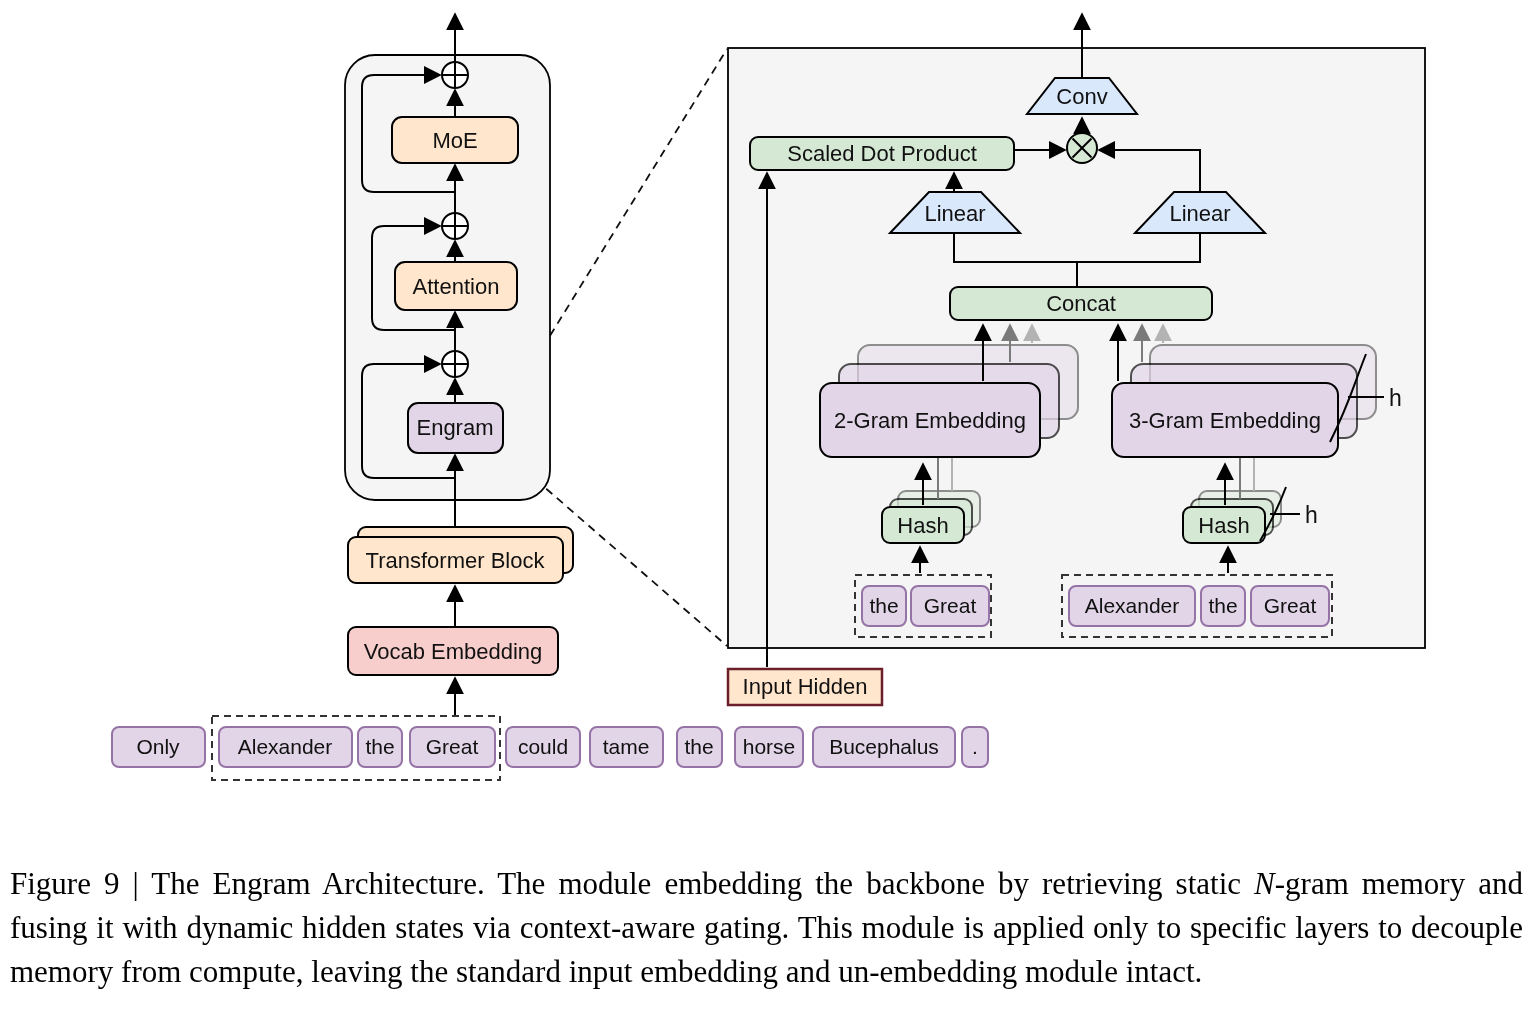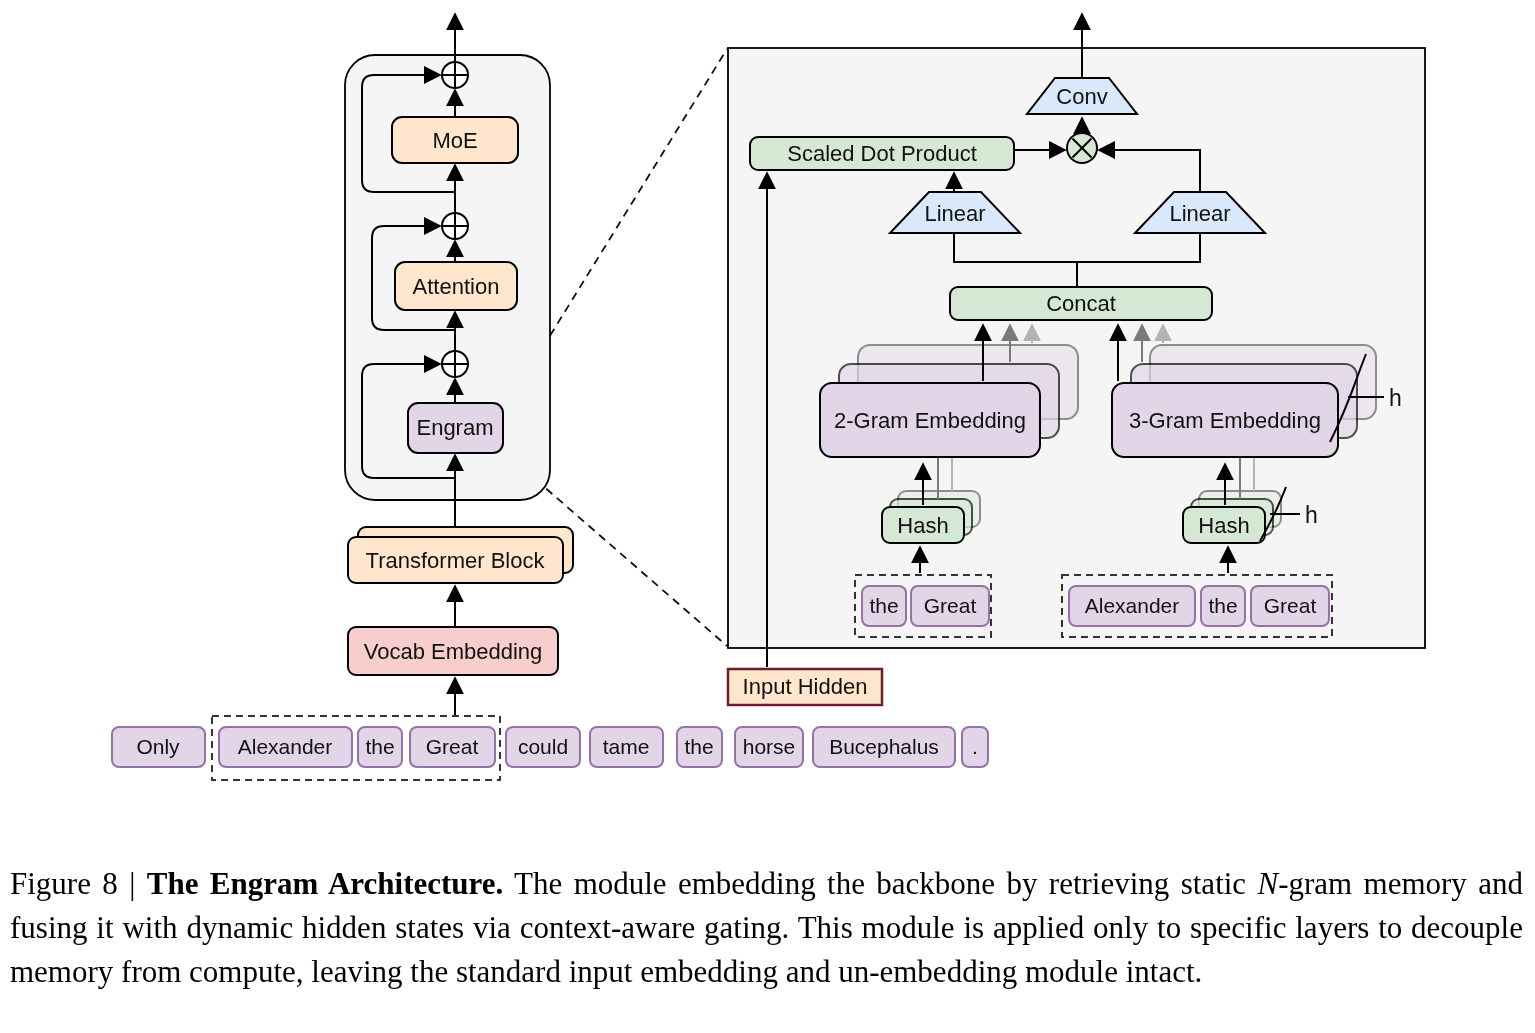--- a/index.html
+++ b/index.html
@@ -19,21 +19,21 @@
   .ghost2{opacity:.42;}
   .line{stroke:#000;stroke-width:2;fill:none;}
   .gline{stroke:#7a7a7a;stroke-width:2;fill:none;}
   .glline{stroke:#b3b3b3;stroke-width:2;fill:none;}
   .dash{stroke:#333;stroke-width:2;stroke-dasharray:7 5;fill:none;}
   .zoomdash{stroke:#111;stroke-width:1.8;stroke-dasharray:8 6;fill:none;}
   .inputhidden{fill:var(--orange-fill);stroke:var(--input-hidden-border);stroke-width:2.5;}
   .plus{fill:#fff;stroke:#000;stroke-width:2;}
   .caption{font-family:"Liberation Serif",serif;font-size:31px;line-height:44px;color:#000;
            text-align:justify;width:1513px;margin:58px 0 0 10px;}
-  .caption strong{font-weight:bold;}
+  .caption strong{font-weight:normal;}
   .caption em{font-style:italic;}
 </style>
 </head>
 <body>
 
 <div class="page">
 <svg width="1535" height="800" viewBox="0 0 1535 800">
   <defs>
     <marker id="ab" viewBox="0 0 10 10" refX="9" refY="5" markerWidth="9" markerHeight="9" orient="auto-start-reverse">
       <path d="M0,0 L10,5 L0,10 z" fill="#000"></path>
@@ -252,15 +252,15 @@
   </g>
 
   <path class="line" d="M767,667 L767,173" marker-end="url(#ab)"></path>
   <g>
     <rect class="inputhidden" x="728" y="669" width="154" height="36"></rect>
     <text class="lbl" x="805" y="694">Input Hidden</text>
   </g>
 </svg>
 
 <div class="caption">
-  <span>Figure 8 | </span><strong>The Engram Architecture.</strong><span> The module embedding the backbone by retrieving static </span><em>N</em><span>-gram memory and fusing it with dynamic hidden states via context-aware gating. This module is applied only to specific layers to decouple memory from compute, leaving the standard input embedding and un-embedding module intact.</span>
+  <span>Figure 9 | </span><strong>The Engram Architecture.</strong><span> The module embedding the backbone by retrieving static </span><em>N</em><span>-gram memory and fusing it with dynamic hidden states via context-aware gating. This module is applied only to specific layers to decouple memory from compute, leaving the standard input embedding and un-embedding module intact.</span>
 </div>
 </div>
 
 </body></html>

